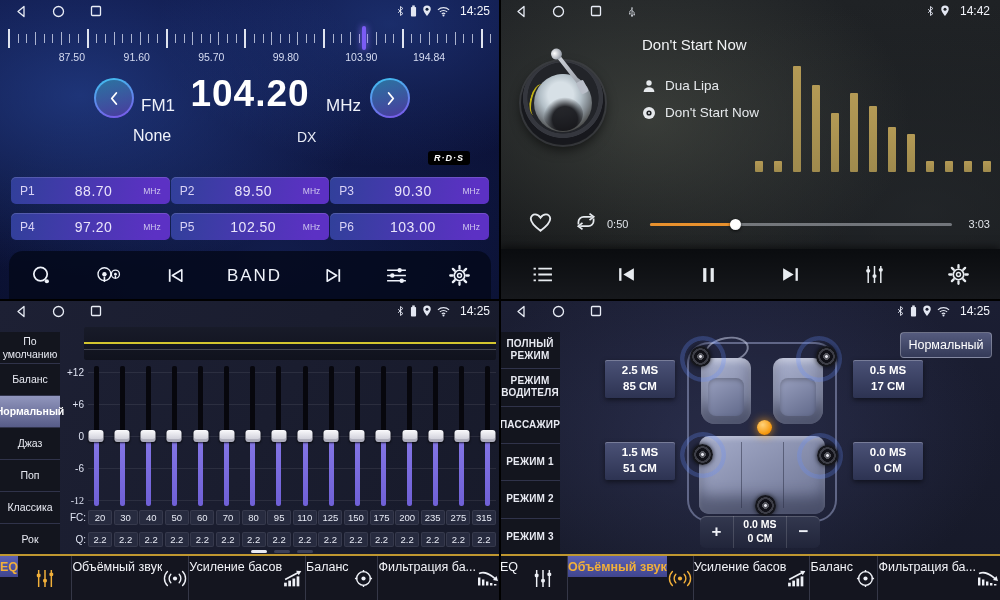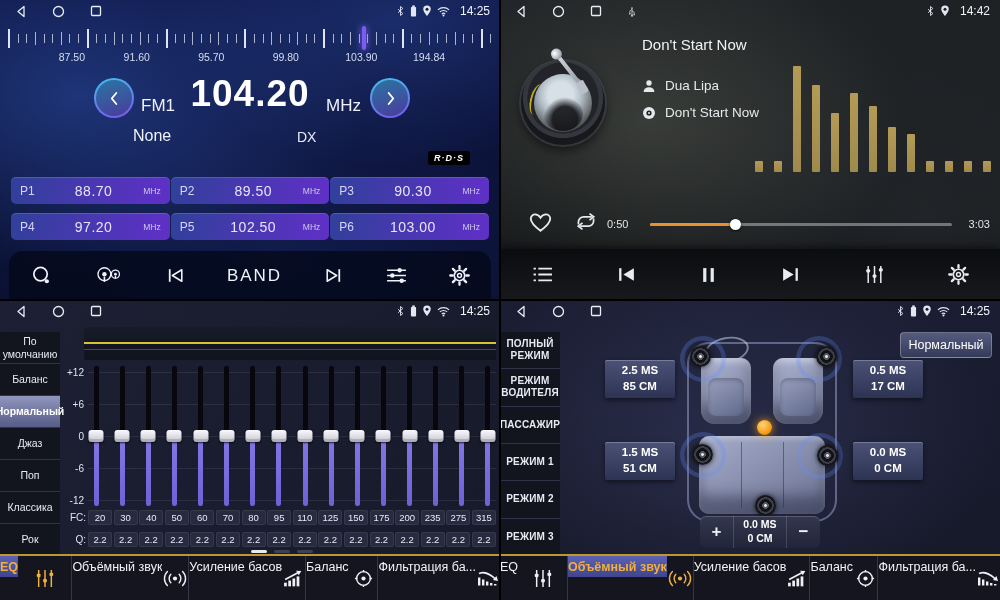--- a/index.html
+++ b/index.html
@@ -643,21 +643,21 @@
     <div class="eq-panel">
       <div class="eq-strip">
         <div class="yline"></div>
         <div class="wline"></div>
       </div>
       <div id="eq-scale">
           <span class="eq-scale-label" style="top: 50px; left: 0px;">+12</span>
           <span class="eq-scale-label" style="top: 82px; left: 0px;">+6</span>
           <span class="eq-scale-label" style="top: 114px; left: 0px;">0</span>
           <span class="eq-scale-label" style="top: 146px; left: 0px;">-6</span>
-          <span class="eq-scale-label" style="top: 178px; left: 0px;">-12</span>
+          <span class="eq-scale-label" style="top: 178px; left: 0px; font-family: Liberation Serif, serif;">-12</span>
         </div>
       <div id="eq-grid">
           <div class="eq-gridline" style="top: 50px;"></div>
           <div class="eq-gridline" style="top: 82px;"></div>
           <div class="eq-gridline" style="top: 114px;"></div>
           <div class="eq-gridline" style="top: 146px;"></div>
           <div class="eq-gridline" style="top: 178px;"></div>
         </div>
       <div class="eq-sliders" id="eq-sliders">
           <div class="eq-col">

